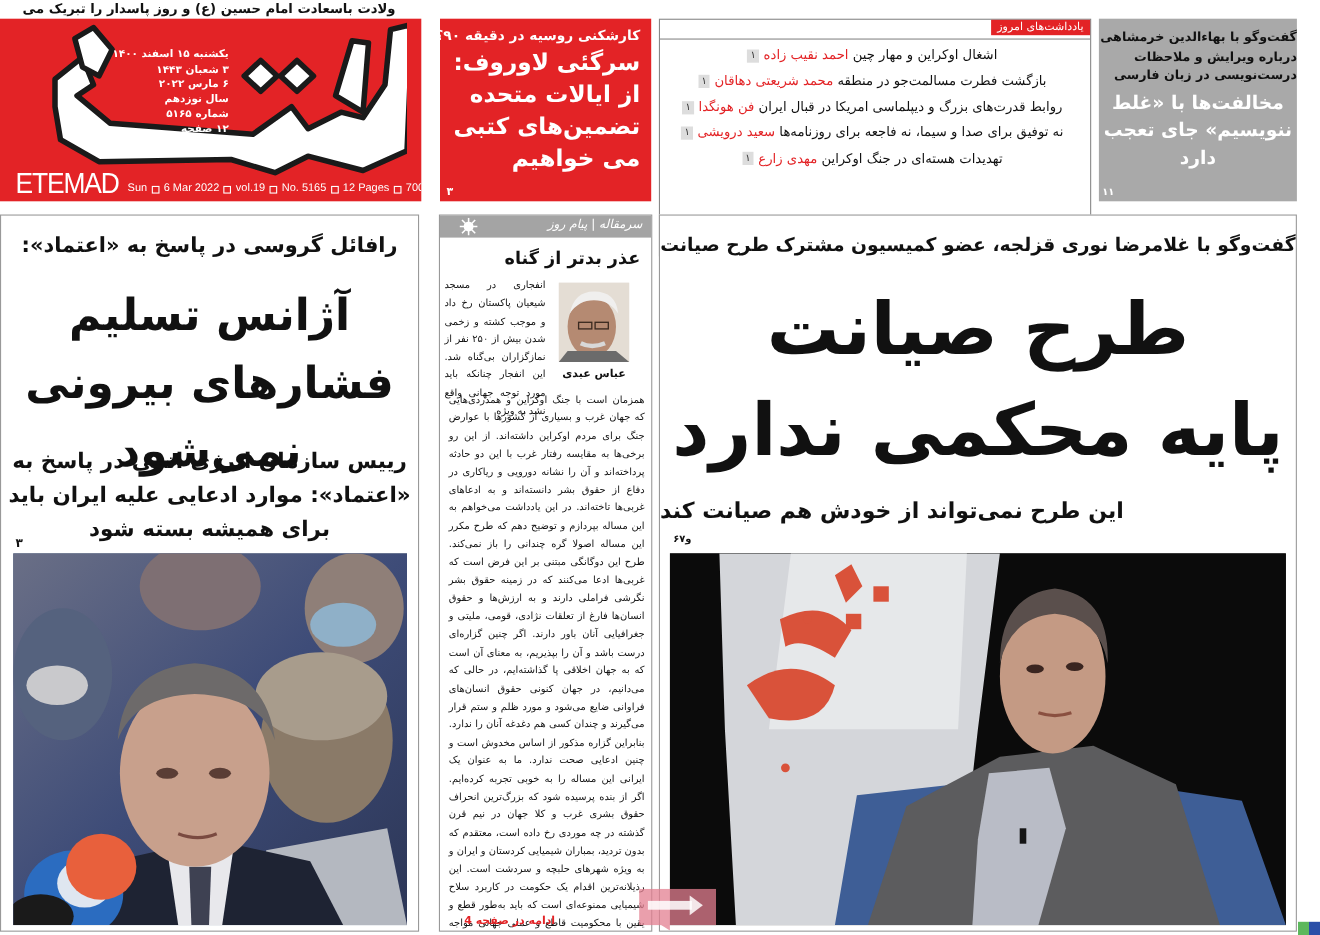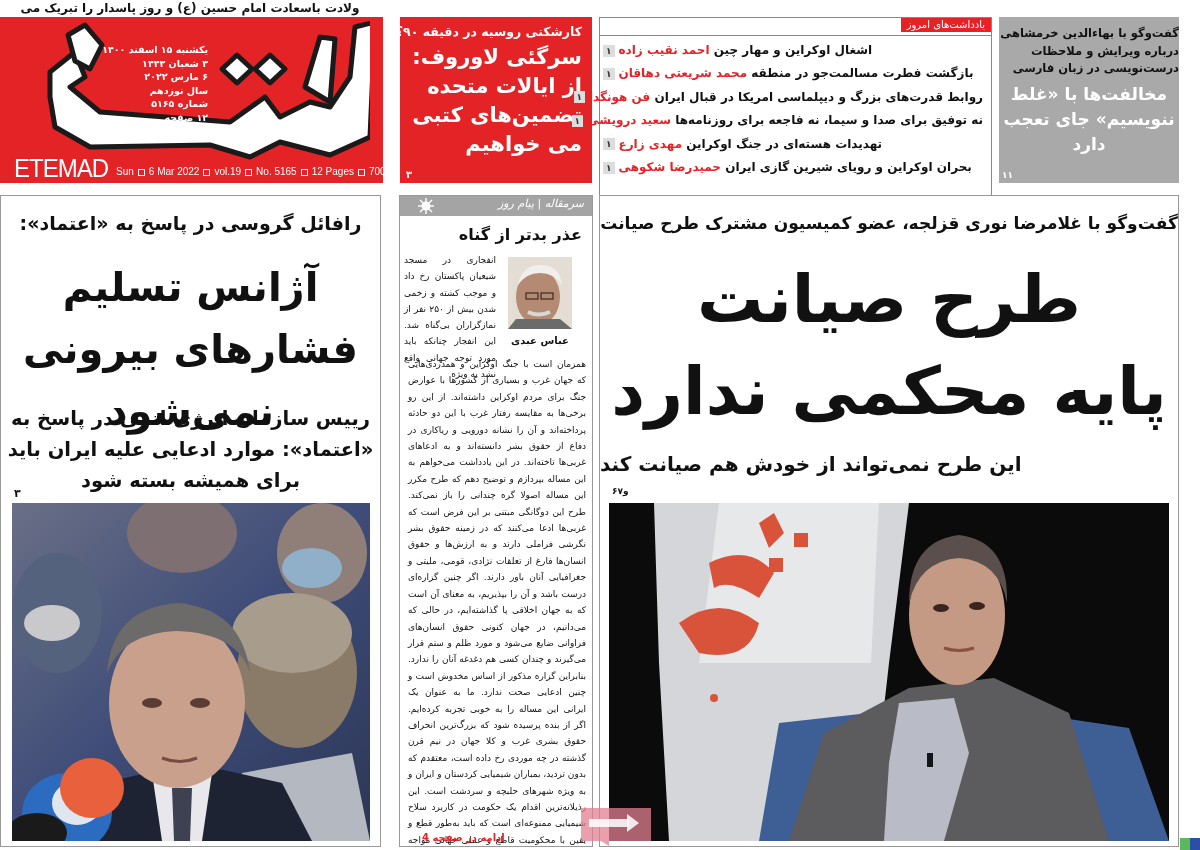--- a/index.html
+++ b/index.html
@@ -23,21 +23,21 @@
   #teaser { left: 400px; top: 17px; width: 192px; height: 166px; background: #e32326; color: #fff; direction: rtl; text-align: right; padding: 6px 10px 0 8px; }
   #teaser .kicker { font-size: 12.5px; font-weight: bold; line-height: 18px; white-space: nowrap; }
   #teaser .headline { font-size: 21px; font-weight: bold; line-height: 29px; margin-top: 2px; }
   #teaser .page { position: absolute; left: 6px; bottom: 3px; font-size: 10px; font-weight: bold; }
 
   
   #notes { left: 599px; top: 17px; width: 393px; height: 216px; border: 1px solid #888; background: #fff; }
   #notes .label { position: absolute; right: 0; top: 0; background: #e32326; color: #fff; font-size: 10px; padding: 1px 6px 2px; direction: rtl; }
   #notes .topline { position: absolute; left: 0; right: 0; top: 17px; border-top: 1px solid #888; }
   #notes ul { list-style: none; position: absolute; right: 8px; top: 21px; width: 380px; direction: rtl; }
-  #notes li { font-size: 12px; font-weight: bold; line-height: 23.4px; white-space: nowrap; text-align: left; }
+  #notes li { font-size: 12px; font-weight: normal; line-height: 23.4px; white-space: nowrap; text-align: center; }
   #notes li .author { color: #e32326; }
   #notes li .pg { display: inline-block; background: #ddd; color: #333; font-size: 9px; padding: 0 3px; margin-right: 4px; line-height: 12px; vertical-align: middle; }
 
   
   #interview { left: 999px; top: 17px; width: 180px; height: 166px; background: #a9a9a9; direction: rtl; text-align: center; padding-top: 8px; }
   #interview .kicker { color: #111; font-size: 11.5px; font-weight: bold; line-height: 17.5px; text-align: right; }
   #interview .headline { color: #fff; font-size: 17px; font-weight: bold; line-height: 25px; margin-top: 4px; }
   #interview .page { position: absolute; left: 3px; bottom: 3px; color: #fff; font-size: 9px; font-weight: bold; }
 
   
@@ -129,21 +129,20 @@
 
 <div id="notes" class="abs">
   <div class="label">یادداشت‌های امروز</div>
   <div class="topline"></div>
   <ul>
     <li><span>اشغال اوکراین و مهار چین</span> <span class="author">احمد نقیب زاده</span><span class="pg">۱</span></li>
     <li><span>بازگشت فطرت مسالمت‌جو در منطقه</span> <span class="author">محمد شریعتی دهاقان</span><span class="pg">۱</span></li>
     <li><span>روابط قدرت‌های بزرگ و دیپلماسی امریکا در قبال ایران</span> <span class="author">فن هونگدا</span><span class="pg">۱</span></li>
     <li><span>نه توفیق برای صدا و سیما، نه فاجعه برای روزنامه‌ها</span> <span class="author">سعید درویشی</span><span class="pg">۱</span></li>
     <li><span>تهدیدات هسته‌ای در جنگ اوکراین</span> <span class="author">مهدی زارع</span><span class="pg">۱</span></li>
-    <li><span>بحران اوکراین و رویای شیرین گازی ایران</span> <span class="author">حمیدرضا شکوهی</span><span class="pg">۱</span></li>
   </ul>
 </div>
 
 <div id="interview" class="abs">
   <div class="kicker">گفت‌وگو با بهاءالدین خرمشاهی درباره ویرایش و ملاحظات درست‌نویسی در زبان فارسی</div>
   <div class="headline">مخالفت‌ها با «غلط ننویسیم» جای تعجب دارد</div>
   <div class="page">۱۱</div>
 </div>
 
 <div id="grossi" class="abs">

